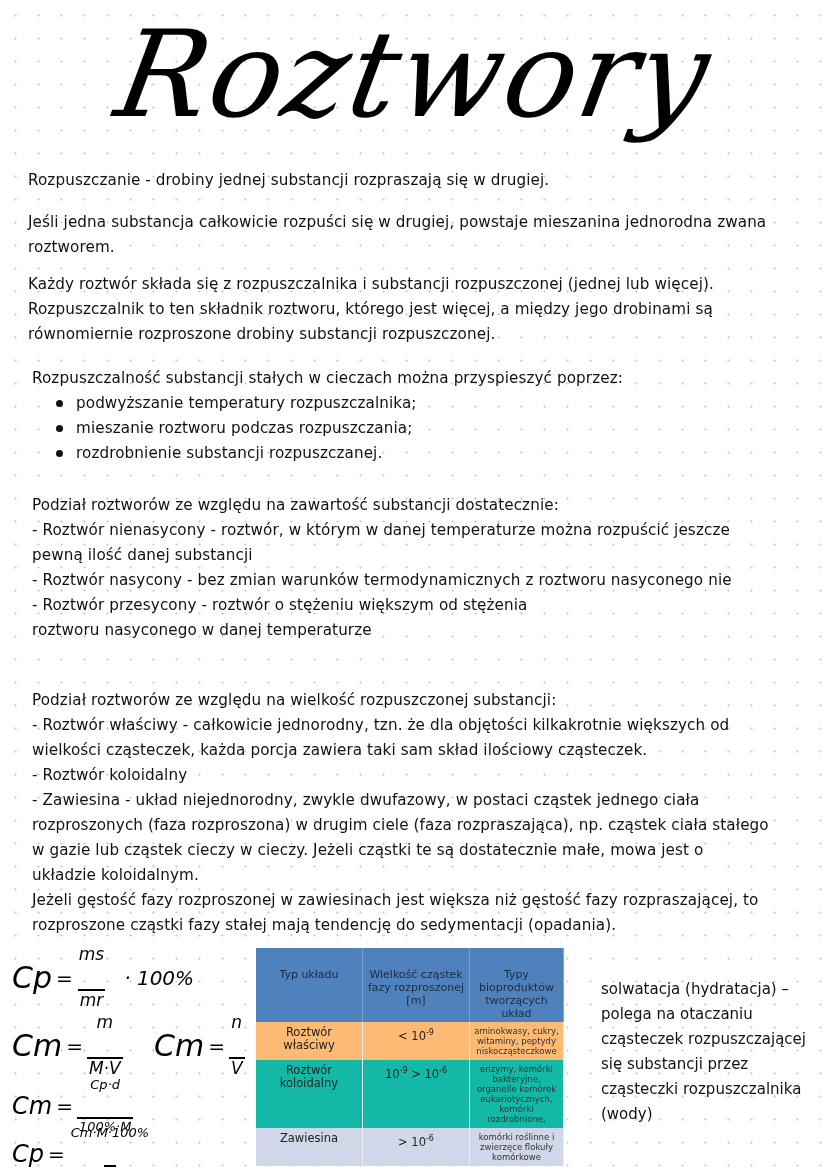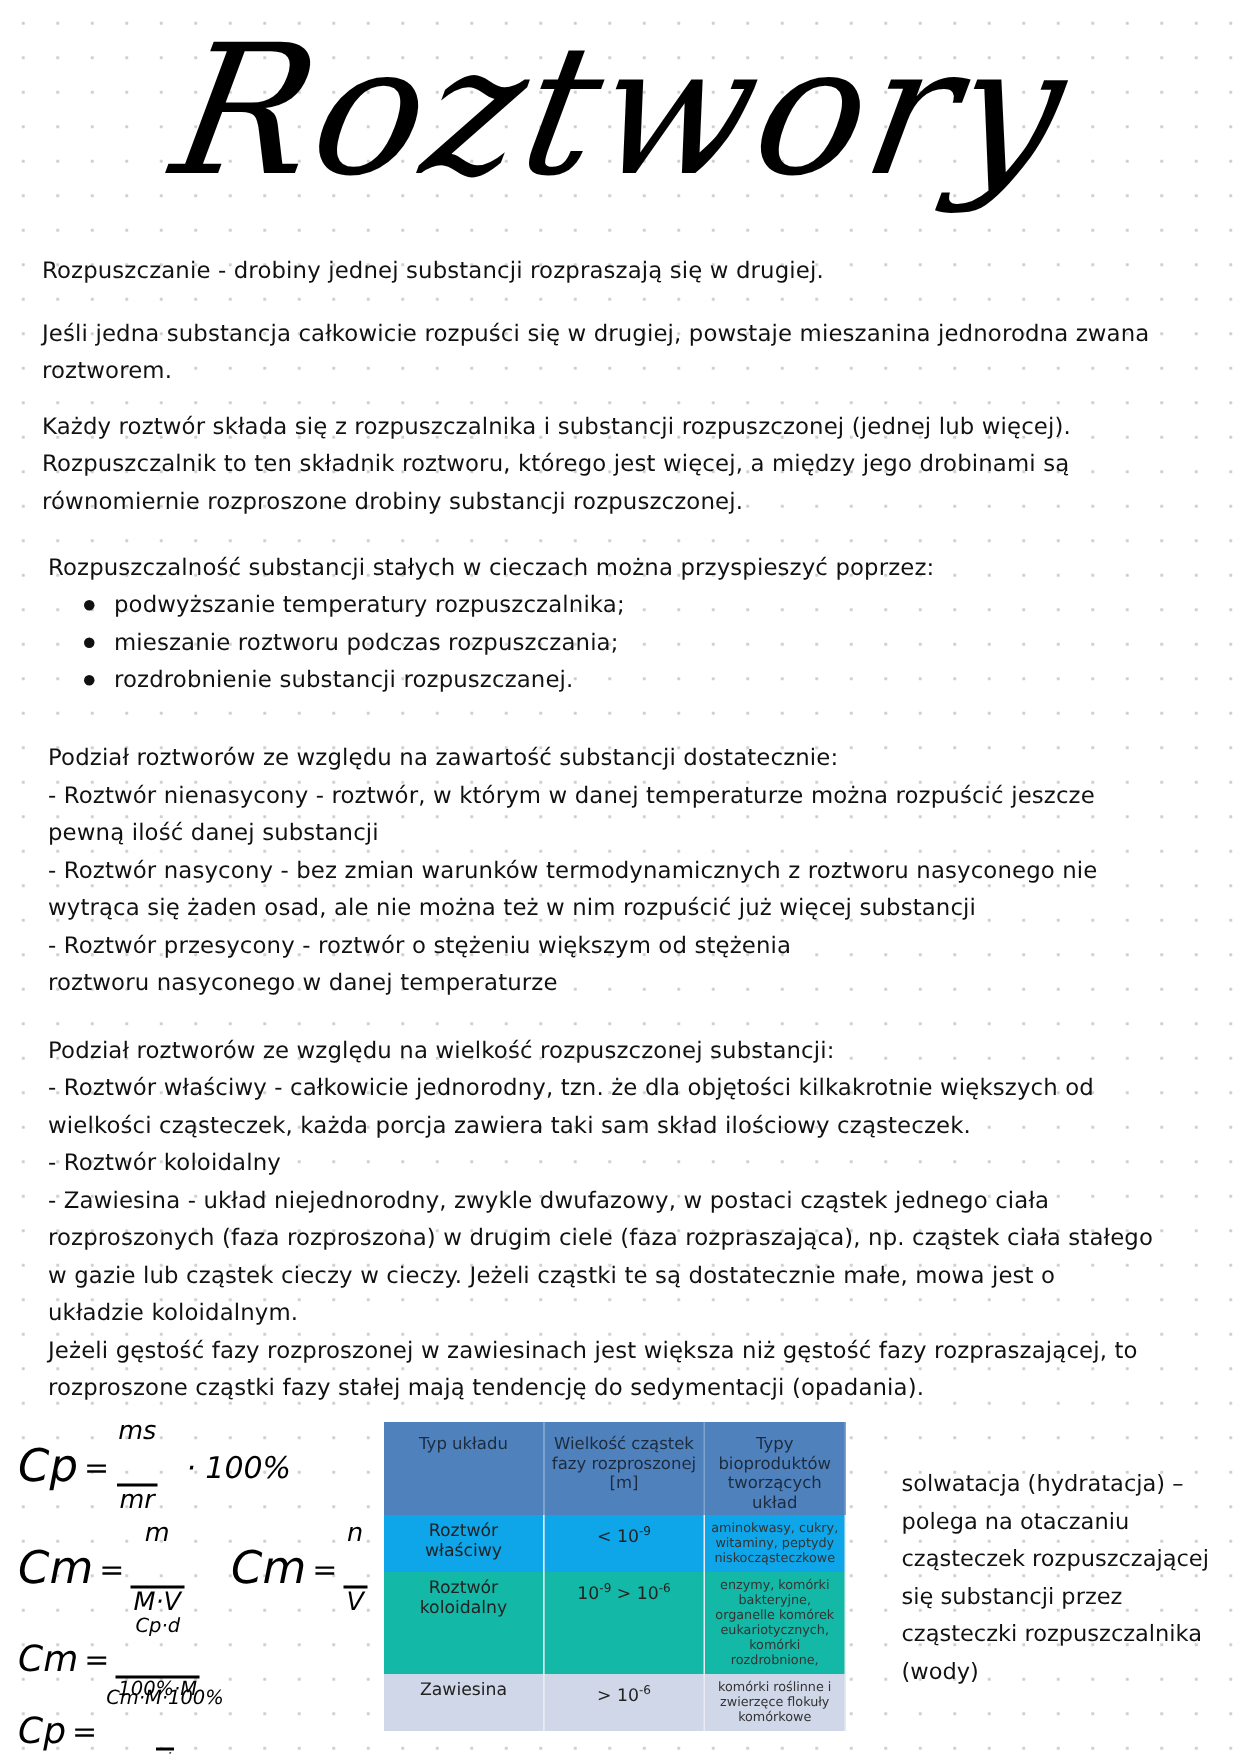--- a/index.html
+++ b/index.html
@@ -41,29 +41,29 @@
     .frac .den { font-size: 17px; line-height: 19px; padding: 0 2px; border-top: 2px solid #000; margin-top: 25px; }
     .frac.small .num, .frac.small .den { font-size: 13px; line-height: 15px; }
     .fml .tail { font-size: 20px; margin-left: 18px; }
 
     .tbl {
       position: absolute; left: 256px; top: 948px; width: 308px;
       border-collapse: collapse; font-family: "DejaVu Sans", sans-serif; color: #222;
     }
     .tbl th {
       background: #4f81bd; color: #1d2b3e; font-weight: normal;
-      font-size: 11px; line-height: 13px; vertical-align: top; padding: 8px 3px 2px;
+      font-size: 11px; line-height: 13px; vertical-align: top; padding: 20px 3px 2px;
       border-right: 1px solid #7ea3cf; text-align: center; margin-top: 15px;
     }
     .tbl td {
       font-size: 11.5px; line-height: 13px; text-align: center; vertical-align: top;
       padding: 4px 3px; border-right: 1px solid #e8ebf2;
     }
     .tbl td.bio { font-size: 8.5px; line-height: 10px; color: #333; }
-    .tbl tr.r1 td { background: #0ea5e9; }
+    .tbl tr.r1 td { background: #fdba74; }
     .tbl tr.r2 td { background: #14b8a6; }
     .tbl tr.r3 td { background: #cfd7e8; }
     .tbl th.c1, .tbl td.c1 { width: 100px; }
     .tbl th.c2, .tbl td.c2 { width: 100px; }
     .tbl sup { font-size: 8px; }
 
     .side {
       position: absolute; left: 601px; top: 977px; width: 220px;
       font-size: 15px; line-height: 25px;
     }
@@ -94,21 +94,20 @@
     <li>mieszanie roztworu podczas rozpuszczania;</li>
     <li>rozdrobnienie substancji rozpuszczanej.</li>
   </ul>
 </div>
 
 <div class="para" style="top:493px; left:32px;">
   <p>Podział roztworów ze względu na zawartość substancji dostatecznie:</p>
   <p>- Roztwór nienasycony - roztwór, w którym w danej temperaturze można rozpuścić jeszcze</p>
   <p>pewną ilość danej substancji</p>
   <p>- Roztwór nasycony - bez zmian warunków termodynamicznych z roztworu nasyconego nie</p>
-  <p>wytrąca się żaden osad, ale nie można też w nim rozpuścić już więcej substancji</p>
   <p>- Roztwór przesycony - roztwór o stężeniu większym od stężenia</p>
   <p>roztworu nasyconego w danej temperaturze</p>
 </div>
 
 <div class="para" style="top:688px; left:32px;">
   <p>Podział roztworów ze względu na wielkość rozpuszczonej substancji:</p>
   <p>- Roztwór właściwy - całkowicie jednorodny, tzn. że dla objętości kilkakrotnie większych od</p>
   <p>wielkości cząsteczek, każda porcja zawiera taki sam skład ilościowy cząsteczek.</p>
   <p>- Roztwór koloidalny</p>
   <p>- Zawiesina - układ niejednorodny, zwykle dwufazowy, w postaci cząstek jednego ciała</p>

